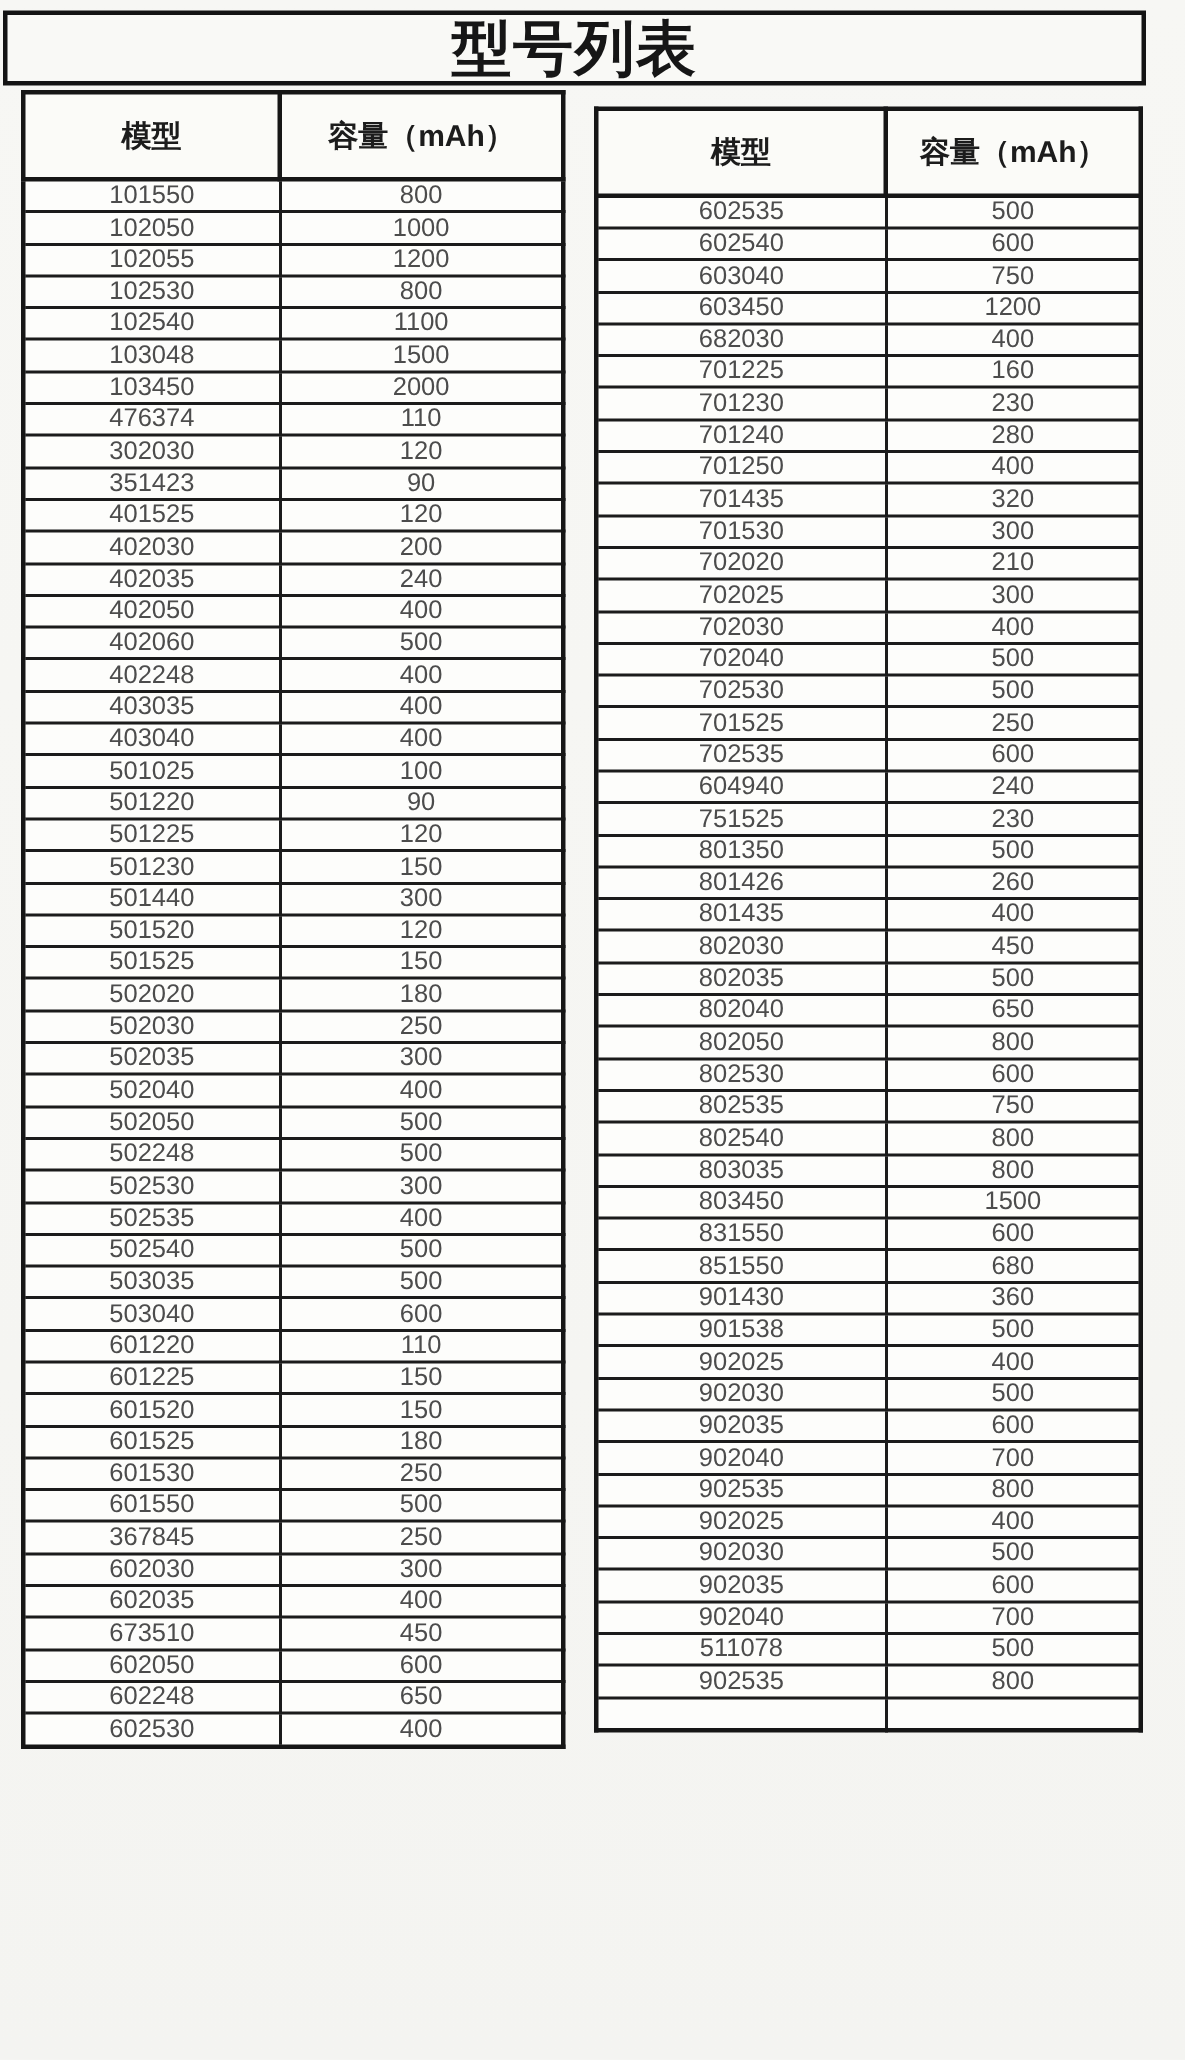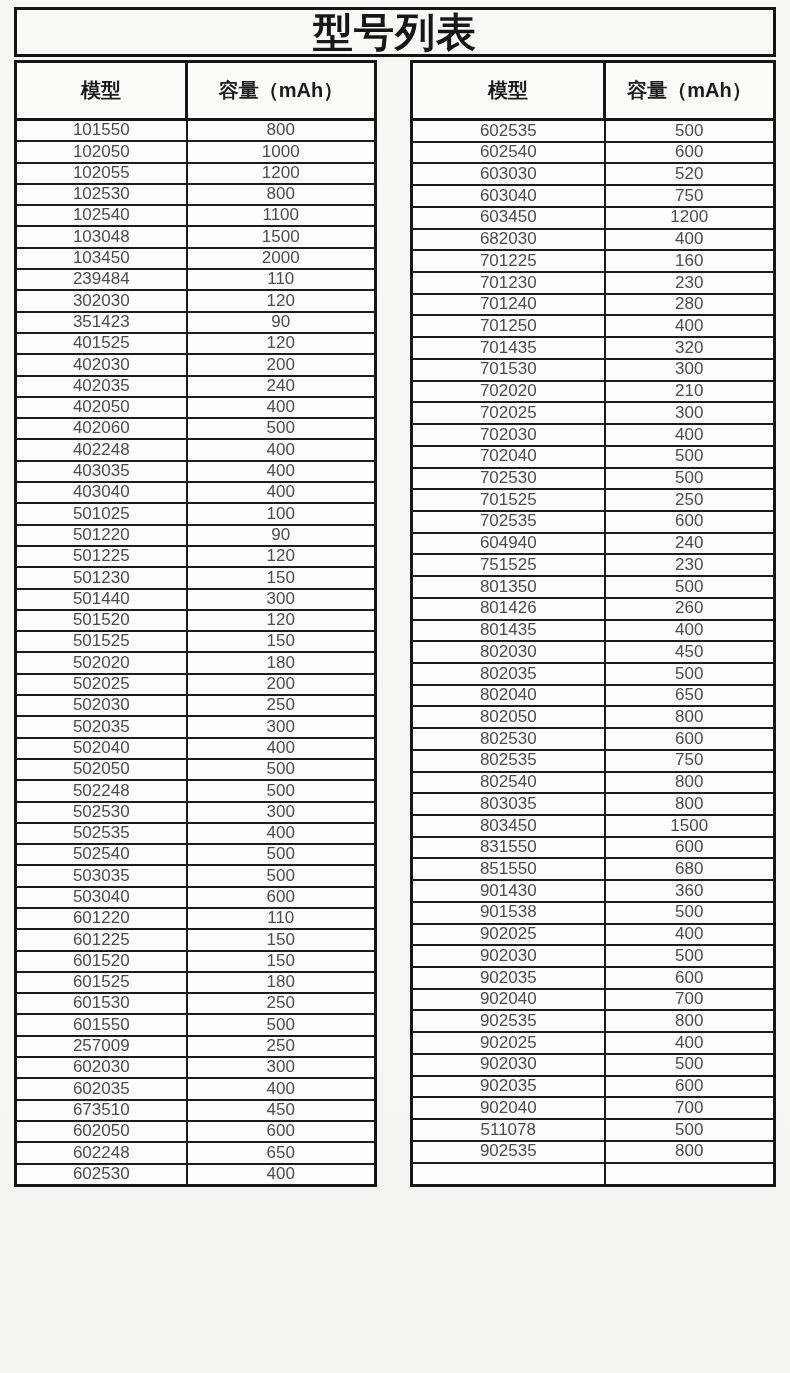--- a/index.html
+++ b/index.html
@@ -14,40 +14,41 @@
     overflow: hidden;
   }
   .page {
     position: relative;
     width: 790px;
     height: 1373px;
     background: linear-gradient(180deg, #f7f7f4 0%, #f4f4f1 100%);
   }
   .title-box {
     position: absolute;
-    left: 14px;
+    left: 2px;
     top: 7px;
     width: 756px;
     height: 44px;
     border: 3px solid #141414;
     background: #f9f9f6;
     display: flex;
     align-items: center;
     justify-content: center;
     font-size: 40px;
     font-weight: bold;
     color: #161616;
     letter-spacing: 1px;
   }
   .tables-wrap {
     position: absolute;
     left: 14px;
     top: 60px;
     display: flex;
-    gap: 33px;
+    gap: 19px;
+    align-items: center;
   }
   table.model-table {
     border-collapse: collapse;
     table-layout: fixed;
     background: #fcfcfa;
     border: 3px solid #161616;
   }
   table.t-left  { width: 358px; }
   table.t-right { width: 361px; }
   table.t-left  th.col-model    { width: 168px; }
@@ -117,21 +118,21 @@
         </tr>
           <tr>
           <td>103048</td>
           <td>1500</td>
         </tr>
           <tr>
           <td>103450</td>
           <td>2000</td>
         </tr>
           <tr>
-          <td>239484</td>
+          <td>476374</td>
           <td>110</td>
         </tr>
           <tr>
           <td>302030</td>
           <td>120</td>
         </tr>
           <tr>
           <td>351423</td>
           <td>90</td>
         </tr>
@@ -193,24 +194,20 @@
         </tr>
           <tr>
           <td>501525</td>
           <td>150</td>
         </tr>
           <tr>
           <td>502020</td>
           <td>180</td>
         </tr>
           <tr>
-          <td>502025</td>
-          <td>200</td>
-        </tr>
-          <tr>
           <td>502030</td>
           <td>250</td>
         </tr>
           <tr>
           <td>502035</td>
           <td>300</td>
         </tr>
           <tr>
           <td>502040</td>
           <td>400</td>
@@ -261,21 +258,21 @@
         </tr>
           <tr>
           <td>601530</td>
           <td>250</td>
         </tr>
           <tr>
           <td>601550</td>
           <td>500</td>
         </tr>
           <tr>
-          <td>257009</td>
+          <td>367845</td>
           <td>250</td>
         </tr>
           <tr>
           <td>602030</td>
           <td>300</td>
         </tr>
           <tr>
           <td>602035</td>
           <td>400</td>
         </tr>
@@ -309,24 +306,20 @@
 
       <tr>
           <td>602535</td>
           <td>500</td>
         </tr>
           <tr>
           <td>602540</td>
           <td>600</td>
         </tr>
           <tr>
-          <td>603030</td>
-          <td>520</td>
-        </tr>
-          <tr>
           <td>603040</td>
           <td>750</td>
         </tr>
           <tr>
           <td>603450</td>
           <td>1200</td>
         </tr>
           <tr>
           <td>682030</td>
           <td>400</td>

